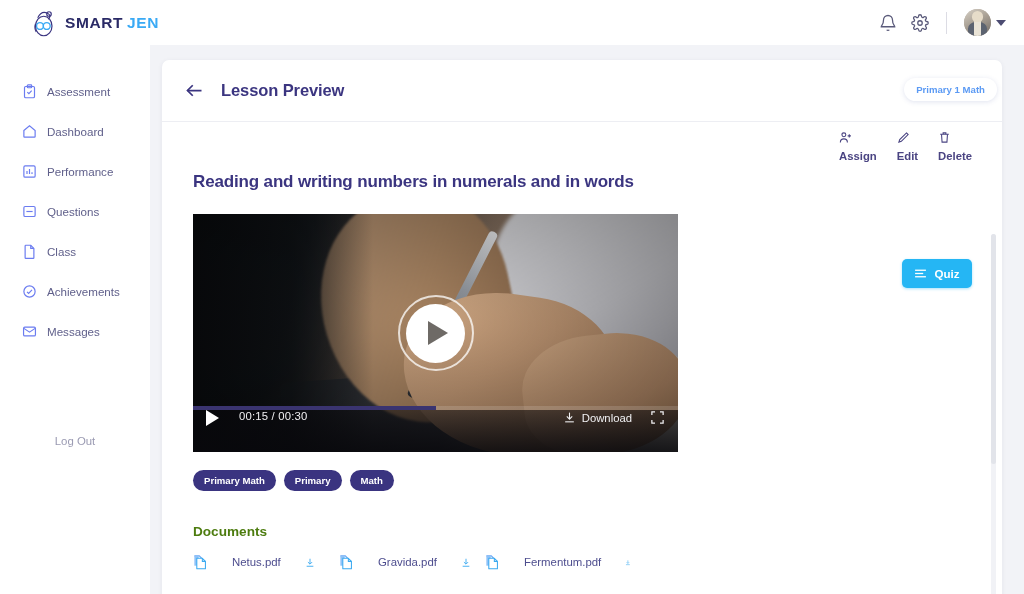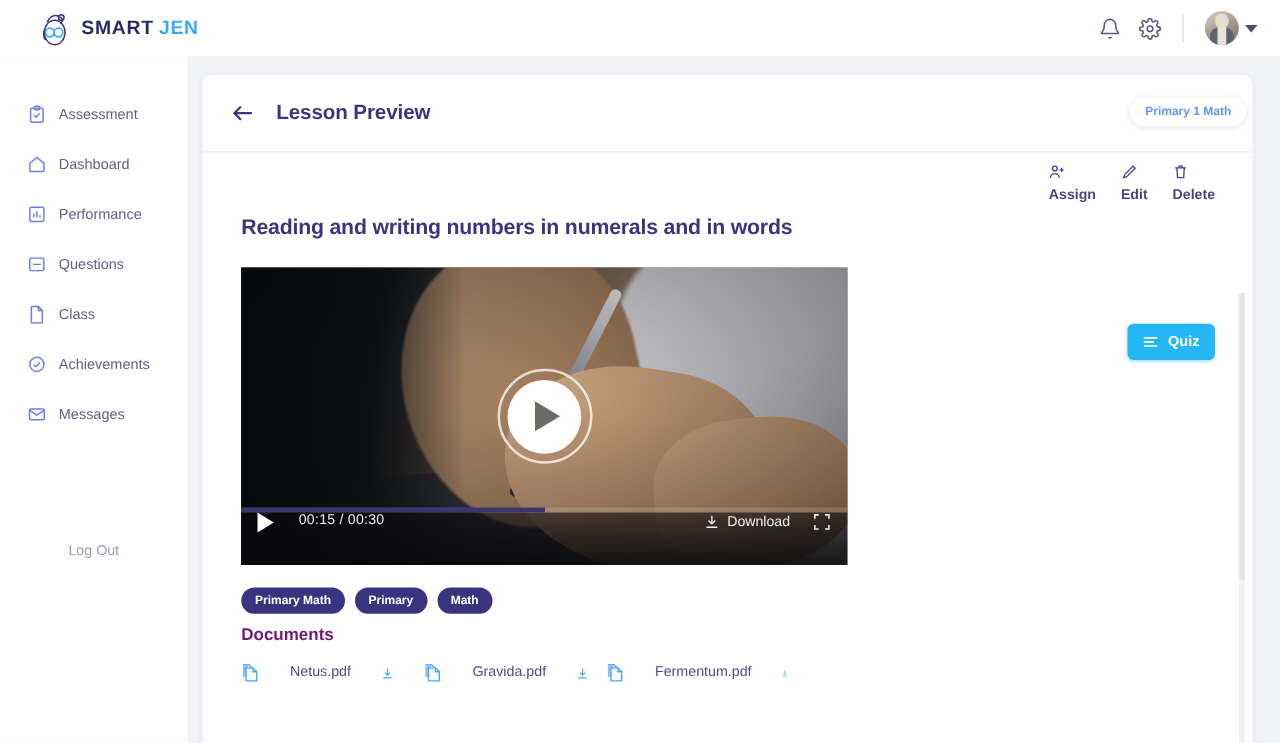--- a/index.html
+++ b/index.html
@@ -221,22 +221,22 @@
   .tags { display: flex; gap: 8px; margin-left: 9px; margin-top: 18px; }
   .tag {
     background: #3a3480; color: #ffffff;
     font-size: 9.6px; font-weight: bold;
     padding: 5px 11px; border-radius: 11px;
     cursor: pointer; white-space: nowrap;
   }
 
   
   .docs-title {
-    margin-left: 9px; margin-top: 9px;
-    font-size: 13.6px; font-weight: bold; color: #701a75;
+    margin-left: 9px; margin-top: 33px;
+    font-size: 13.6px; font-weight: bold; color: #4d7c0f;
   }
   .docs-row { display: flex; margin-left: 9px; margin-top: 15px; }
   .doc { display: flex; align-items: center; gap: 24px; width: 146px; cursor: pointer; }
   .doc .ficon { width: 15px; height: 16px; display:block; flex:0 0 15px; }
   .doc-name { font-size: 11.4px; color: #4d4d8e; }
   .doc .dlicon { width: 10px; height: 11px; color: #3aa9f0; display:block; }
 
   
   .scrolltrack {
     position: absolute; right: 6px; top: 112px;

